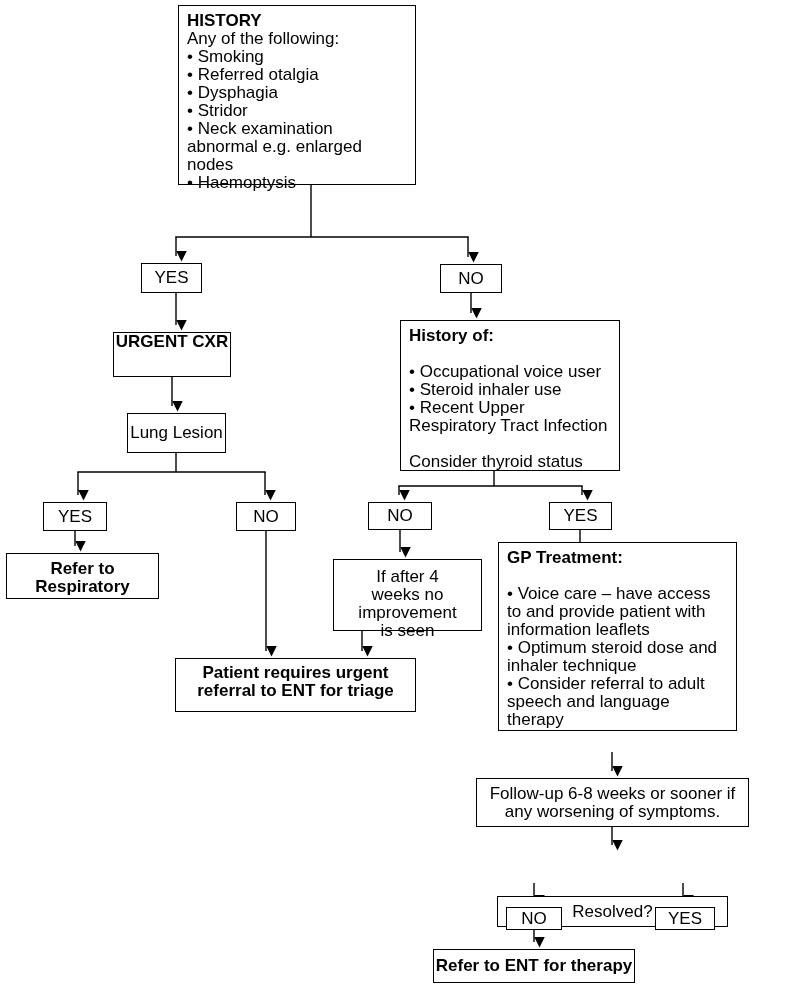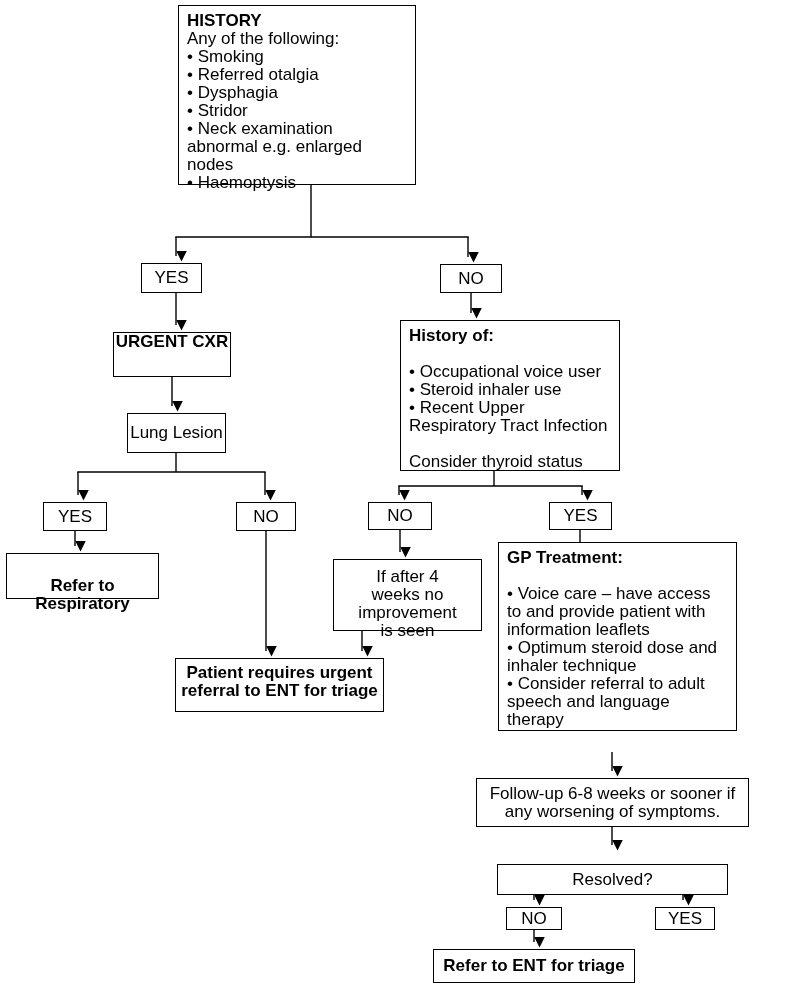--- a/index.html
+++ b/index.html
@@ -18,28 +18,28 @@
   .sp { height:18px; }
   
   #n-history { left:178px; top:5px;   width:238px; height:180px; }
   #n-yes1    { left:141px; top:263px; width:61px;  height:30px; }
   #n-no1     { left:440px; top:264px; width:62px;  height:29px; }
   #n-cxr     { left:113px; top:332px; width:118px; height:45px; padding-top:0; }
   #n-lung    { left:127px; top:413px; width:99px;  height:40px; }
   #n-histof  { left:373px; top:320px; width:220px; height:151px;margin-left:27px; }
   #n-yes2    { left:43px;  top:502px; width:64px;  height:29px; }
   #n-no2     { left:236px; top:502px; width:60px;  height:29px; }
-  #n-resp    { left:6px;   top:553px; width:153px; height:46px; padding-top:23px; }
+  #n-resp    { left:6px;   top:553px; width:153px; height:46px; padding-top:6px; }
   #n-no3     { left:368px; top:502px; width:64px;  height:28px; }
   #n-yes3    { left:549px; top:502px; width:63px;  height:28px; }
   #n-4wk     { left:333px; top:559px; width:149px; height:72px; padding:8px 16px; }
   #n-gp      { left:498px; top:542px; width:239px; height:189px; }
-  #n-entu    { left:175px; top:658px; width:209px; height:54px; padding:5px 4px; }
+  #n-entu    { left:175px; top:658px; width:241px; height:54px; padding:5px 4px; }
   #n-fu      { left:476px; top:778px; width:273px; height:49px; padding:0 4px; }
-  #n-res     { left:497px; top:864px; width:231px; height:31px; }
+  #n-res     { left:497px; top:896px; width:231px; height:31px; }
   #n-no4     { left:506px; top:907px; width:56px;  height:23px; }
   #n-yes4    { left:655px; top:907px; width:60px;  height:23px; }
   #n-rent    { left:433px; top:949px; width:202px; height:34px; }
 </style>
 </head>
 <body>
 
 <div id="canvas">
 
   <svg id="connectors" viewBox="0 0 785 988" xmlns="http://www.w3.org/2000/svg">
@@ -167,16 +167,16 @@
   </div>
 
   <div class="box center" id="n-no4">
     <span>NO</span>
   </div>
   <div class="box center" id="n-yes4">
     <span>YES</span>
   </div>
 
   <div class="box center bold" id="n-rent">
-    <span>Refer to ENT for triage</span>
+    <span>Refer to ENT for therapy</span>
   </div>
 
 </div>
 
 </body></html>

